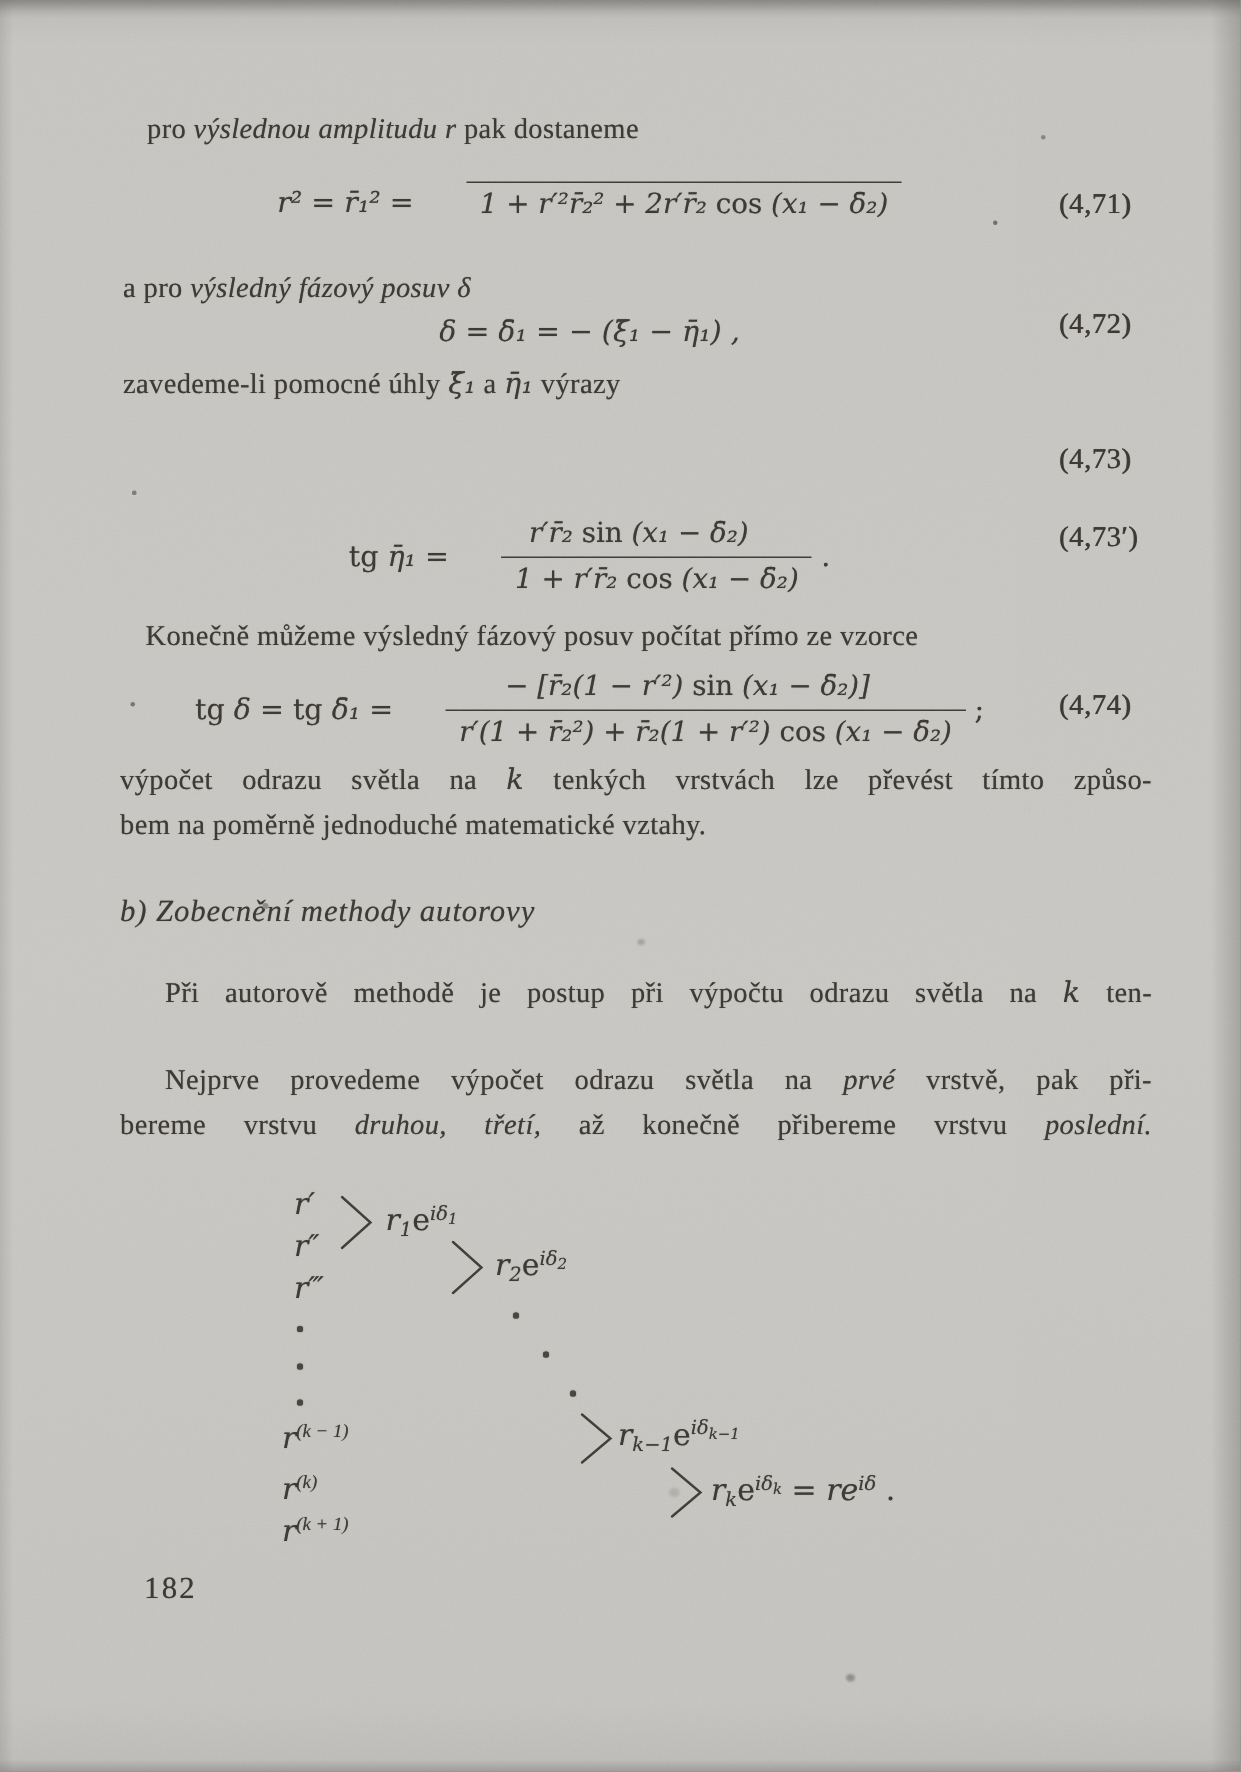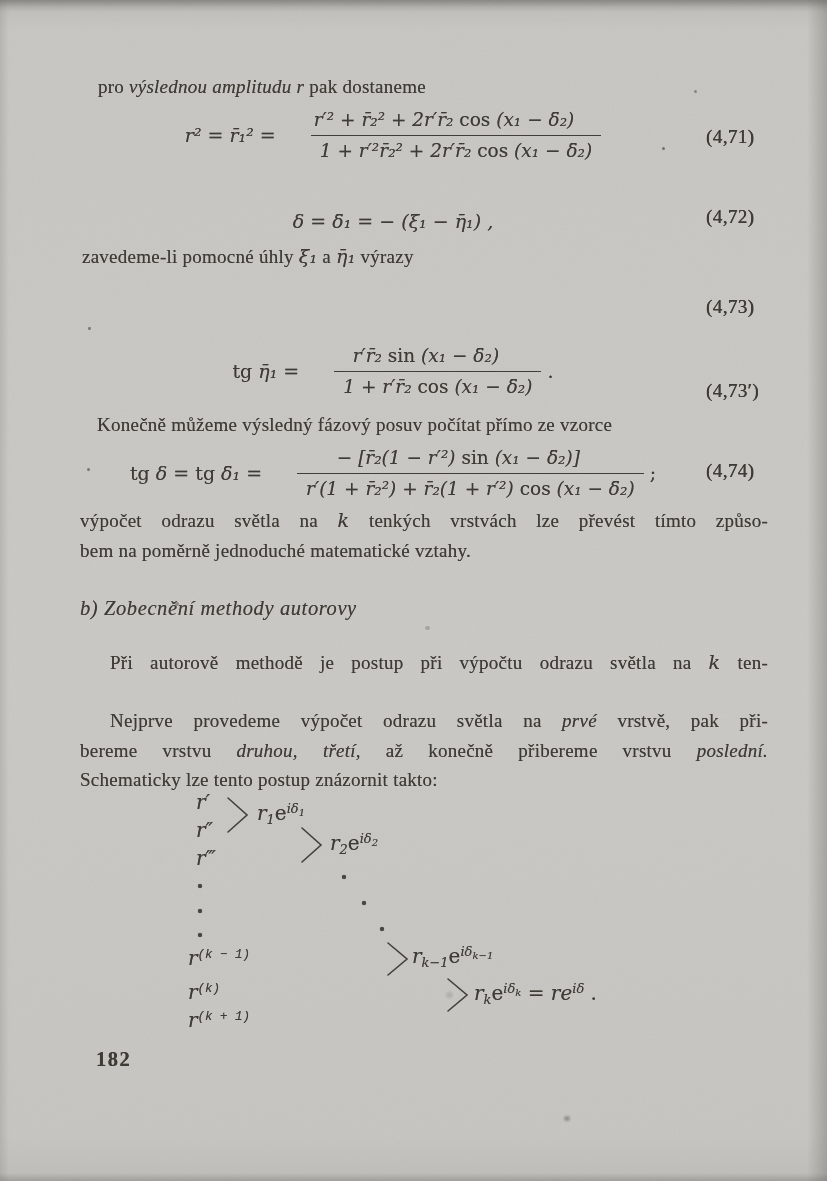--- a/index.html
+++ b/index.html
@@ -32,63 +32,63 @@
   .tag{position:absolute;left:706px;font-size:19px;letter-spacing:.4px;white-space:nowrap;
        text-shadow:.35px 0 0 rgba(57,54,47,.9), 0 0 .5px rgba(57,54,47,.5);}
 
   .heading{position:absolute;left:80px;width:688px;text-align:left;font-size:20.5px;font-style:italic;
            letter-spacing:.6px;text-shadow:0 0 .6px rgba(57,54,47,.6);}
 
   .dlabel{position:absolute;font-size:20px;white-space:nowrap;text-shadow:0 0 .6px rgba(57,54,47,.6);}
   .dsub{font-size:13px;font-style:italic;font-family:"DejaVu Serif",serif;vertical-align:-4px;line-height:0;}
   .dsup{font-size:13px;font-style:italic;font-family:"DejaVu Serif",serif;vertical-align:7px;line-height:0;}
   .dsup .dss{font-size:10px;font-style:italic;vertical-align:-3px;line-height:0;}
-  .ksup{font-size:12.5px;font-style:italic;font-family:Liberation Mono, monospace;vertical-align:7px;line-height:0;}
+  .ksup{font-size:12.5px;font-style:italic;font-family:Liberation Serif, serif;vertical-align:7px;line-height:0;}
   .bracket{position:absolute;}
   .dot{position:absolute;width:3.5px;height:3.5px;border-radius:50%;background:#45423b;box-shadow:0 0 .8px #45423b;}
 
-  .pagenum{position:absolute;left:96px;top:1048px;font-size:20.5px;font-weight:bold;letter-spacing:1.5px;
+  .pagenum{position:absolute;left:96px;top:1048px;font-size:20.5px;font-weight:normal;letter-spacing:1.5px;
            text-shadow:0 0 .5px rgba(40,38,33,.7);}
   .speck{position:absolute;border-radius:50%;pointer-events:none;}
 </style>
 </head>
 <body>
 
 <div id="page">
 
   <div class="line" style="left:98px;top:72px"><span>pro </span><span class="it">výslednou amplitudu r</span><span> pak dostaneme</span></div>
 
   <div class="eq" style="top:102px;height:66px">
     <span class="lhs math">r² = r̄₁² =</span>
     <span class="frac">
-      <span class="num"><span class="math">r′² + r̄₂² + 2r′r̄₂ </span><span class="fn">cos</span><span class="math"> (x₁ − δ̄₂)</span></span>
       <span class="den"><span class="math">1 + r′²r̄₂² + 2r′r̄₂ </span><span class="fn">cos</span><span class="math"> (x₁ − δ̄₂)</span></span>
     </span>
   </div>
   <div class="tag" style="top:126px">(4,71)</div>
 
+  <div class="line" style="left:82px;top:178px"><span>a pro </span><span class="it">výsledný fázový posuv δ</span></div>
 
   <div class="eq" style="top:206px;height:29px">
     <span class="math">δ = δ̄₁ = − (ξ̄₁ − η̄₁) ,</span>
   </div>
   <div class="tag" style="top:206px">(4,72)</div>
 
   <div class="line" style="left:82px;top:242px"><span>zavedeme-li pomocné úhly </span><span class="math">ξ̄₁</span><span> a </span><span class="math">η̄₁</span><span> výrazy</span></div>
 
   <div class="tag" style="top:296px">(4,73)</div>
 
   <div class="eq" style="top:340px;height:62px">
     <span class="lhs"><span class="fn">tg </span><span class="math">η̄₁ =</span></span>
     <span class="frac">
       <span class="num"><span class="math">r′r̄₂ </span><span class="fn">sin</span><span class="math"> (x₁ − δ̄₂)</span></span>
       <span class="den"><span class="math">1 + r′r̄₂ </span><span class="fn">cos</span><span class="math"> (x₁ − δ̄₂)</span></span>
     </span>
     <span class="after fn">.</span>
   </div>
-  <div class="tag" style="top:380px">(4,73′)</div>
+  <div class="tag" style="top:348px">(4,73′)</div>
 
   <div class="line" style="left:97px;top:410px">Konečně můžeme výsledný fázový posuv počítat přímo ze vzorce</div>
 
   <div class="eq" style="top:440px;height:66px">
     <span class="lhs"><span class="fn">tg </span><span class="math">δ = </span><span class="fn">tg </span><span class="math">δ̄₁ =</span></span>
     <span class="frac">
       <span class="num"><span class="math">− [r̄₂(1 − r′²) </span><span class="fn">sin</span><span class="math"> (x₁ − δ̄₂)]</span></span>
       <span class="den"><span class="math">r′(1 + r̄₂²) + r̄₂(1 + r′²) </span><span class="fn">cos</span><span class="math"> (x₁ − δ̄₂)</span></span>
     </span>
     <span class="after fn">;</span>
@@ -97,21 +97,20 @@
 
   <div class="blk" style="left:80px;top:536px;width:688px">bem na poměrně jednoduché matematické vztahy.</div>
   <div class="blk jl" style="left:80px;top:506px;width:688px"><span>výpočet odrazu světla na </span><span class="math">k</span><span> tenkých vrstvách lze převést tímto způso-</span></div>
 
   <div class="heading" style="top:597px">b) Zobecnění methody autorovy</div>
 
   <div class="blk jl" style="left:80px;top:648px;width:658px;padding-left:30px"><span>Při autorově methodě je postup při výpočtu odrazu světla na </span><span class="math">k</span><span> ten-</span></div>
 
   <div class="blk jl" style="left:80px;top:706px;width:658px;padding-left:30px"><span>Nejprve provedeme výpočet odrazu světla na </span><span class="it">prvé</span><span> vrstvě, pak při-</span></div>
   <div class="blk jl" style="left:80px;top:736px;width:688px"><span>bereme vrstvu </span><span class="it">druhou, třetí,</span><span> až konečně přibereme vrstvu </span><span class="it">poslední.</span></div>
-  <div class="blk" style="left:80px;top:765px;width:688px">Schematicky lze tento postup znázornit takto:</div>
 
   <div>
     <div class="dlabel math" style="left:196px;top:790px">r′</div>
     <div class="dlabel math" style="left:196px;top:818px">r″</div>
     <div class="dlabel math" style="left:196px;top:846px">r‴</div>
 
     <svg class="bracket" style="left:226px;top:796px" width="24" height="38" viewBox="0 0 24 38">
         <polyline points="2,2 21,19 2,36" fill="none" stroke="#3e3b34" stroke-width="1.6" stroke-linecap="round"></polyline>
       </svg>
     <div class="dlabel" style="left:257px;top:801px"><span class="math">r</span><sub class="dsub">1</sub><span class="fn">e</span><sup class="dsup"><span>iδ</span><sub class="dss">1</sub></sup></div>

